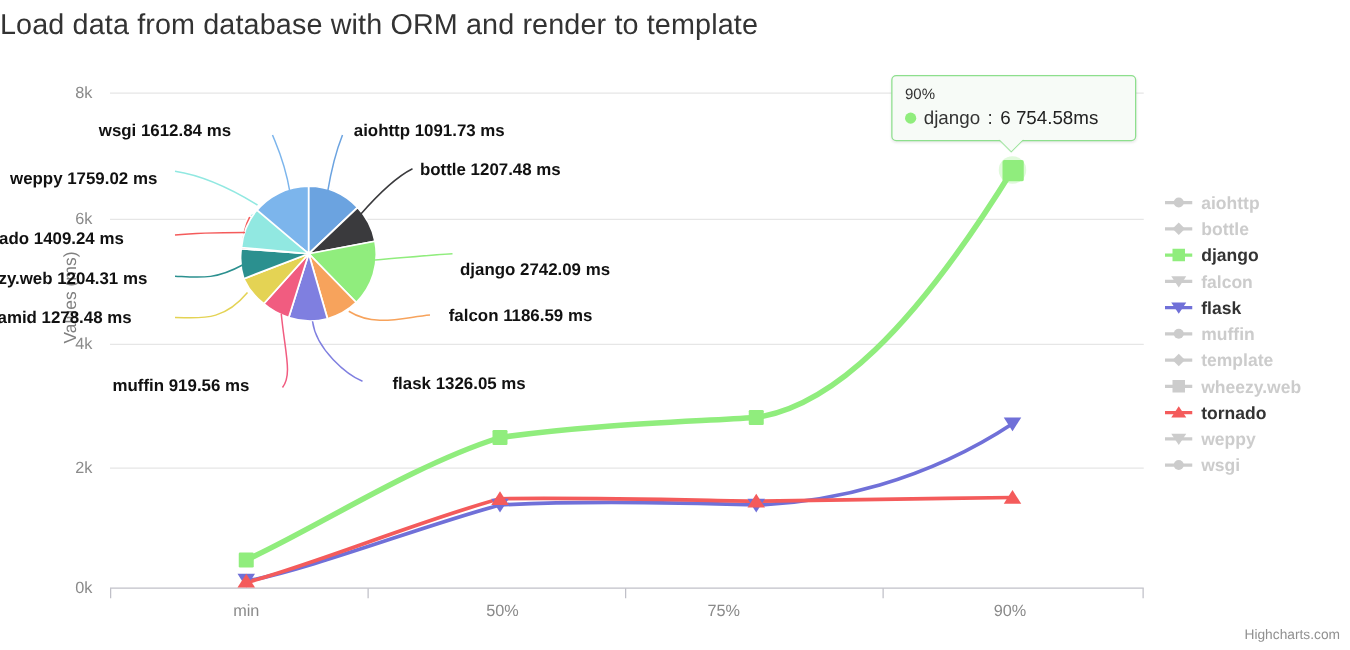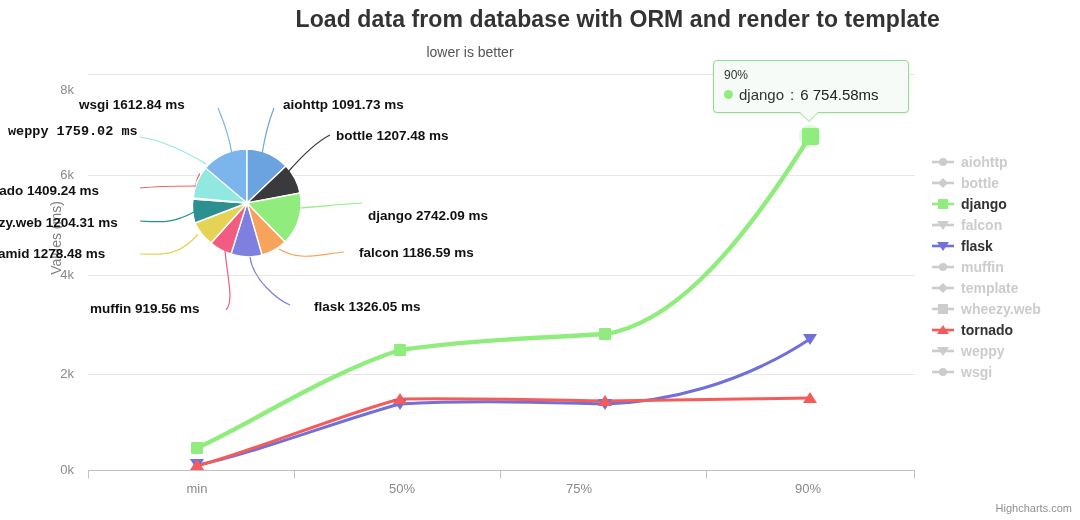--- a/index.html
+++ b/index.html
@@ -7,22 +7,22 @@
     width:1080px;height:520px;
     background:#ffffff;
     font-family:"Liberation Sans", sans-serif;
     overflow:hidden;
     position:relative;
   }
   #stage{position:absolute;left:0;top:0;width:1080px;height:520px;}
 
   .chart-title{
     position:absolute;left:0;top:6px;width:940px;
-    text-align:right;
-    font-size:23px;color:#333333;font-weight:700;
+    text-align:left;
+    font-size:23px;color:#333333;font-weight:400;
     letter-spacing:.1px;
   }
   .chart-subtitle{
     position:absolute;left:0;top:44px;width:940px;
     text-align:center;
     font-size:14px;color:#555555;font-weight:400;
   }
 
   .yaxis-title{
     position:absolute;
@@ -101,25 +101,24 @@
     position:absolute;right:8px;bottom:6px;
     font-size:11px;color:#909090;
   }
 </style>
 </head>
 <body>
 
 <div id="stage">
 
   <div class="chart-title">Load data from database with ORM and render to template</div>
-  <div class="chart-subtitle">lower is better</div>
 
   <div class="yaxis-title">Values (ms)</div>
 
-  <div class="ytick" style="left:22px;top:66px;margin-top:16px;">8k</div>
+  <div class="ytick" style="left:22px;top:66px;">8k</div>
   <div class="ytick" style="left:22px;top:167px;">6k</div>
   <div class="ytick" style="left:22px;top:267px;">4k</div>
   <div class="ytick" style="left:22px;top:366px;">2k</div>
   <div class="ytick" style="left:22px;top:462px;">0k</div>
 
   <div class="xtick" style="left:137px;top:481px;">min</div>
   <div class="xtick" style="left:342px;top:481px;">50%</div>
   <div class="xtick" style="left:519px;top:481px;">75%</div>
   <div class="xtick" style="left:748px;top:481px;">90%</div>
 
@@ -217,21 +216,21 @@
   <div class="pie-label" style="left:79px;top:97px;">wsgi 1612.84 ms</div>
   <div class="pie-label" style="left:283px;top:97px;">aiohttp 1091.73 ms</div>
   <div class="pie-label" style="left:336px;top:128px;">bottle 1207.48 ms</div>
   <div class="pie-label" style="left:368px;top:208px;">django 2742.09 ms</div>
   <div class="pie-label" style="left:359px;top:245px;">falcon 1186.59 ms</div>
   <div class="pie-label" style="left:294px;top:299px;margin-left:20px;">flask 1326.05 ms</div>
   <div class="pie-label" style="left:90px;top:301px;">muffin 919.56 ms</div>
   <div class="pie-label" style="left:-23px;top:246px;">pyramid 1278.48 ms</div>
   <div class="pie-label" style="left:-35px;top:215px;">wheezy.web 1204.31 ms</div>
   <div class="pie-label" style="left:-27px;top:183px;">tornado 1409.24 ms</div>
-  <div class="pie-label" style="left:8px;top:124px;font-family:Liberation Mono, monospace;">weppy 1759.02 ms</div>
+  <div class="pie-label" style="left:8px;top:135px;">weppy 1759.02 ms</div>
 
   <div class="tooltip">
     <div class="tt-head">90%</div>
     <div class="tt-row">
       <span class="tt-dot"></span>
       <span class="tt-name">django</span>
         <span class="tt-sep">: </span>
       <span class="tt-val">6 754.58ms</span>
     </div>
     <div class="tt-arrow"></div>

